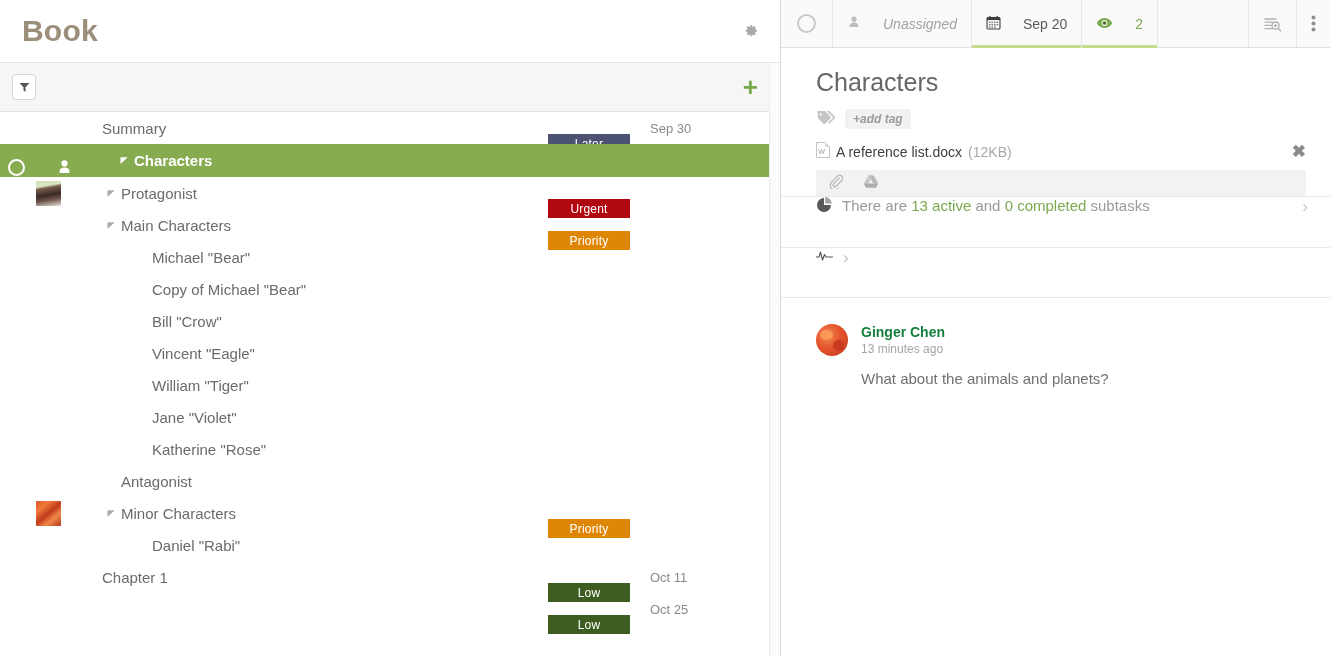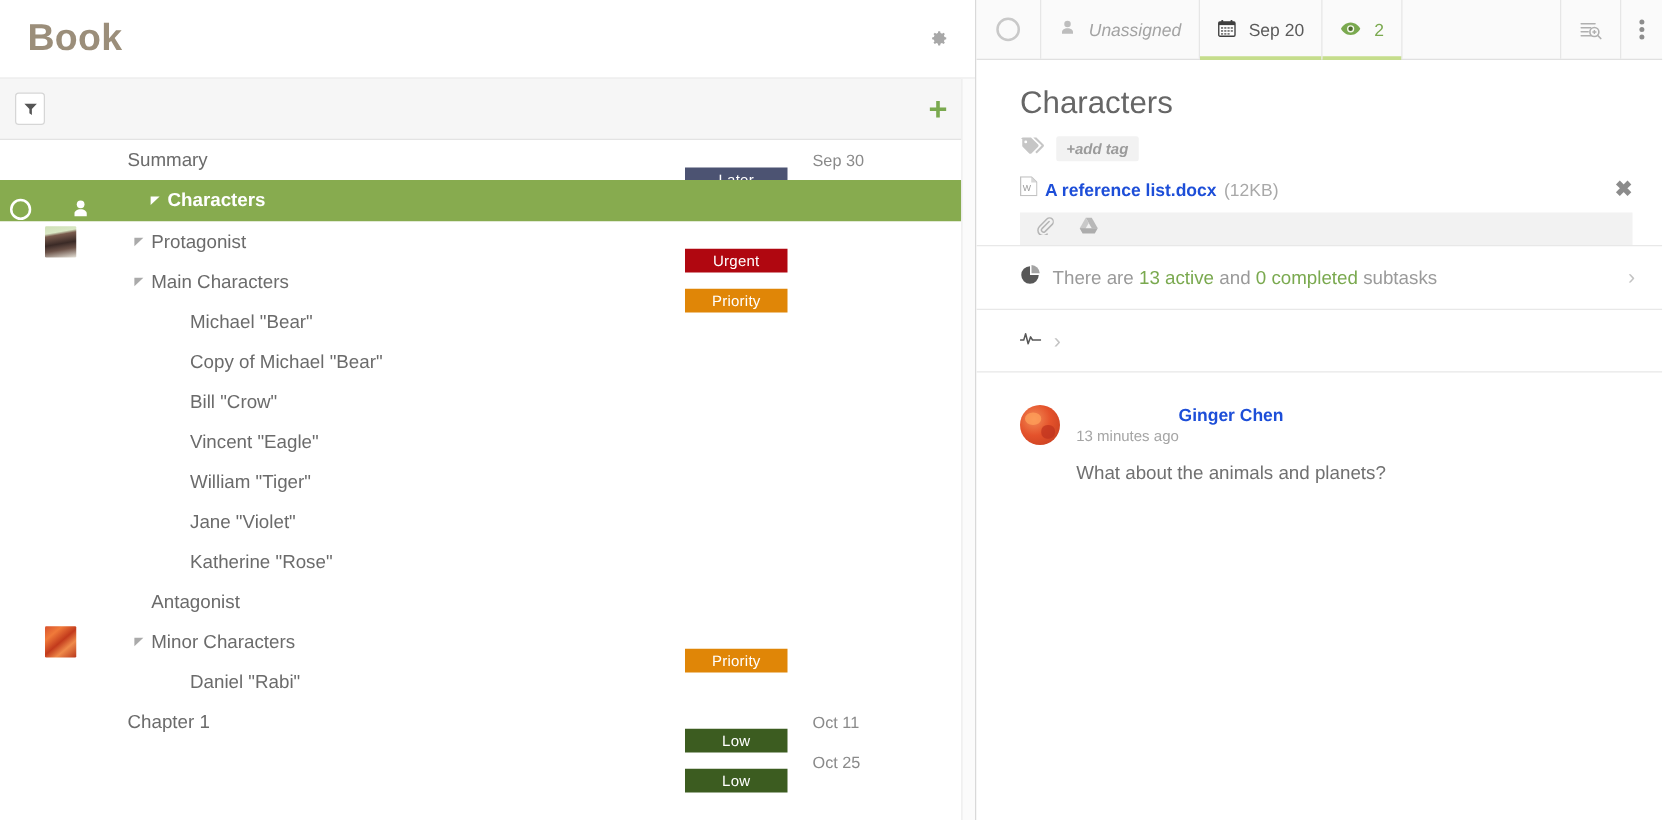--- a/index.html
+++ b/index.html
@@ -150,21 +150,21 @@
     display: flex; flex-direction: column;
     overflow: hidden;
   }
   .dtl-header {
     height: 48px; flex: 0 0 48px;
     background: #fafafa;
     border-bottom: 1px solid #e0e0e0;
     display: flex; align-items: stretch;
   }
   .dtl-tab {
-    display: flex; align-items: center; gap: 10px;
+    display: flex; align-items: center; gap: 22px;
     padding: 0 14px;
     border-right: 1px solid #e6e6e6;
     font-size: 14px; color: #5a5a5a;
     cursor: pointer;
     position: relative;
   }
   .dtl-tab.status { padding: 0 16px; }
   .dtl-tab.underline::after {
     content: ""; position: absolute;
     left: 0; right: 0; bottom: -1px; height: 3px;
@@ -208,35 +208,35 @@
     flex: 1; font-size: 15px; line-height: 22px; color: #6f6f6f;
     max-width: 438px;
   }
   .pencil { padding-top: 4px; cursor: pointer; }
 
   .attachrow {
     display: flex; align-items: center;
     padding: 12px 24px 0 35px;
     gap: 6px;
   }
-  .att-name { color: #1d4ed8; font-size: 14px; cursor: pointer; font-weight: bold; }
+  .att-name { color: #404040; font-size: 14px; cursor: pointer; }
   .att-size { color: #a8a8a8; font-size: 14px; }
   .att-x {
     margin-left: auto; color: #8c8c8c; font-size: 17px;
     font-weight: 700; cursor: pointer;
   }
   .dropzone {
     margin: 8px 24px 0 35px;
     background: #f2f2f2; height: 26px;
     display: flex; align-items: center; gap: 20px;
     padding: 0 12px;
   }
 
   .infobar {
-    display: flex; align-items: center; gap: 10px;
+    display: flex; gap: 10px;
     height: 51px;
     padding: 0 22px 0 35px;
     border-top: 1px solid #e8e8e8;
     font-size: 15px; color: #9a9a9a;
     cursor: pointer;
   }
   .infobar:first-of-type { margin-top: 18px; }
   .infobar .txt { flex: 1; }
   .infobar .g { color: #7aa94f; }
   .chev { color: #c3c3c3; font-size: 17px; }
@@ -252,21 +252,21 @@
   .c-avatar::before {
     content:""; position:absolute; left:12%; top:20%;
     width: 40%; height: 30%; border-radius: 50%;
     background: rgba(255,160,90,.75);
   }
   .c-avatar::after {
     content:""; position:absolute; right:14%; bottom:16%;
     width: 34%; height: 34%; border-radius: 45%;
     background: rgba(190,50,30,.7);
   }
-  .c-name { font-size: 14px; font-weight: 700; color: #1d4ed8; text-align: center; }
+  .c-name { font-size: 14px; font-weight: 700; color: #15803d; }
   .c-time { font-size: 12px; color: #a5a5a5; margin-top: 2px; }
   .c-text { font-size: 15px; color: #707070; margin-top: 14px; }
 </style>
 </head>
 <body>
 
 <div class="app">
 
   <div class="left">
 

